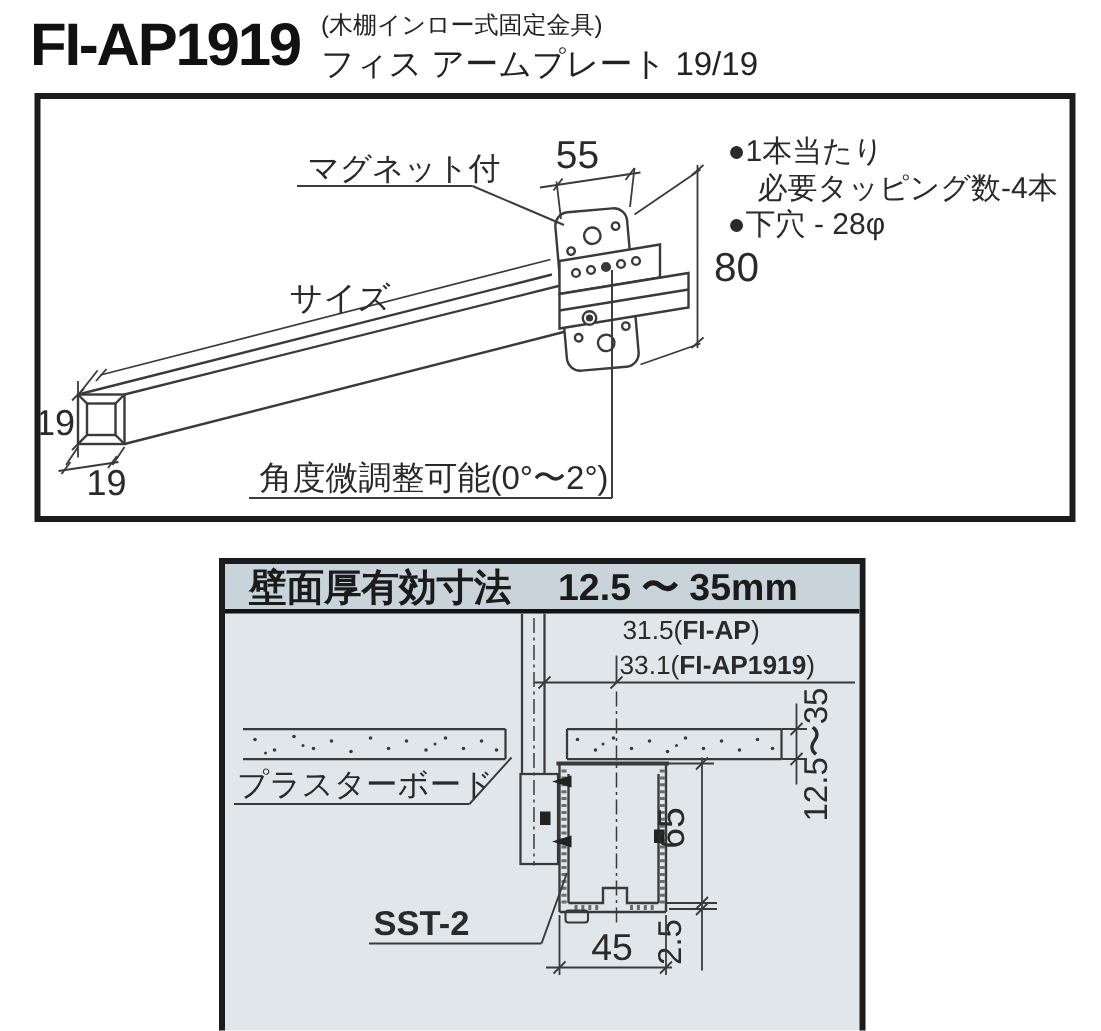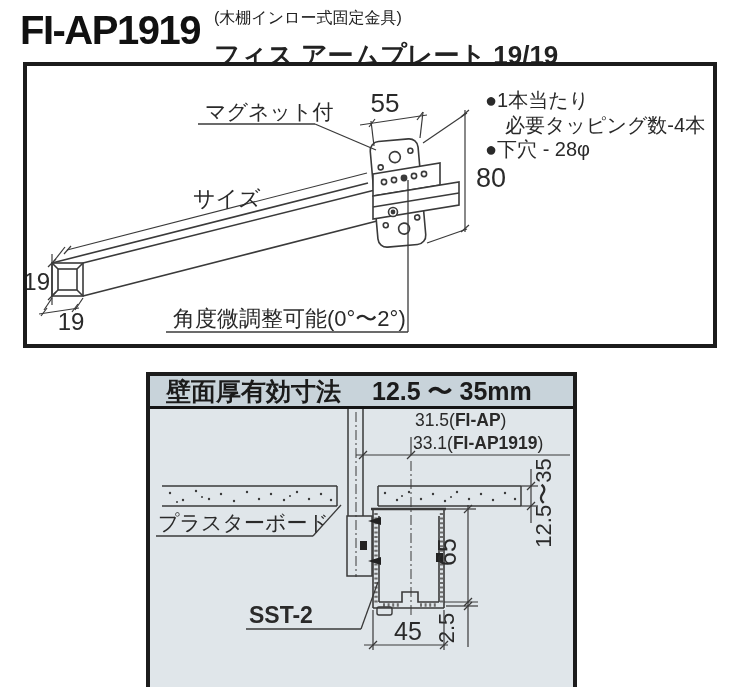--- a/index.html
+++ b/index.html
@@ -2,21 +2,21 @@
 <html><head>
 <meta charset="utf-8">
 <style>
   html,body{margin:0;padding:0;background:#ffffff;}
   body{width:734px;height:687px;position:relative;overflow:hidden;
        font-family:"Liberation Sans",sans-serif;color:#1a1a1a;}
   .titlebar{position:absolute;left:20px;top:6px;display:flex;align-items:flex-start;}
   .model{font-size:40px;font-weight:bold;letter-spacing:-1.5px;line-height:48px;color:#111;}
   .subcol{margin-left:14px;display:flex;flex-direction:column;}
   .subnote{font-size:16px;line-height:20px;margin-top:2px;color:#222;}
-  .subname{font-size:26px;line-height:26px;margin-top:14px;color:#222;font-weight:bold;}
+  .subname{font-size:22px;line-height:26px;margin-top:2px;color:#222;}
   .figbox1{position:absolute;left:23px;top:62px;width:694px;height:286px;
            border:4px solid #1c1c1c;box-sizing:border-box;background:#fff;}
   .figbox2{position:absolute;left:146px;top:372px;width:431px;height:370px;
            border:4px solid #1c1c1c;box-sizing:border-box;background:#e0e6ea;}
   .fig2head{height:33px;background:#c8d3da;border-bottom:3px solid #141414;
             display:flex;align-items:center;padding:0 0 0 16px;box-sizing:border-box;
             font-size:25px;font-weight:bold;color:#1b1b1b;white-space:nowrap;}
   .fig2head .range{margin-left:31px;}
   svg text{font-family:"Liberation Sans",sans-serif;fill:#2a2a2a;}
   svg .ln{stroke:#3a3a3a;fill:none;}

